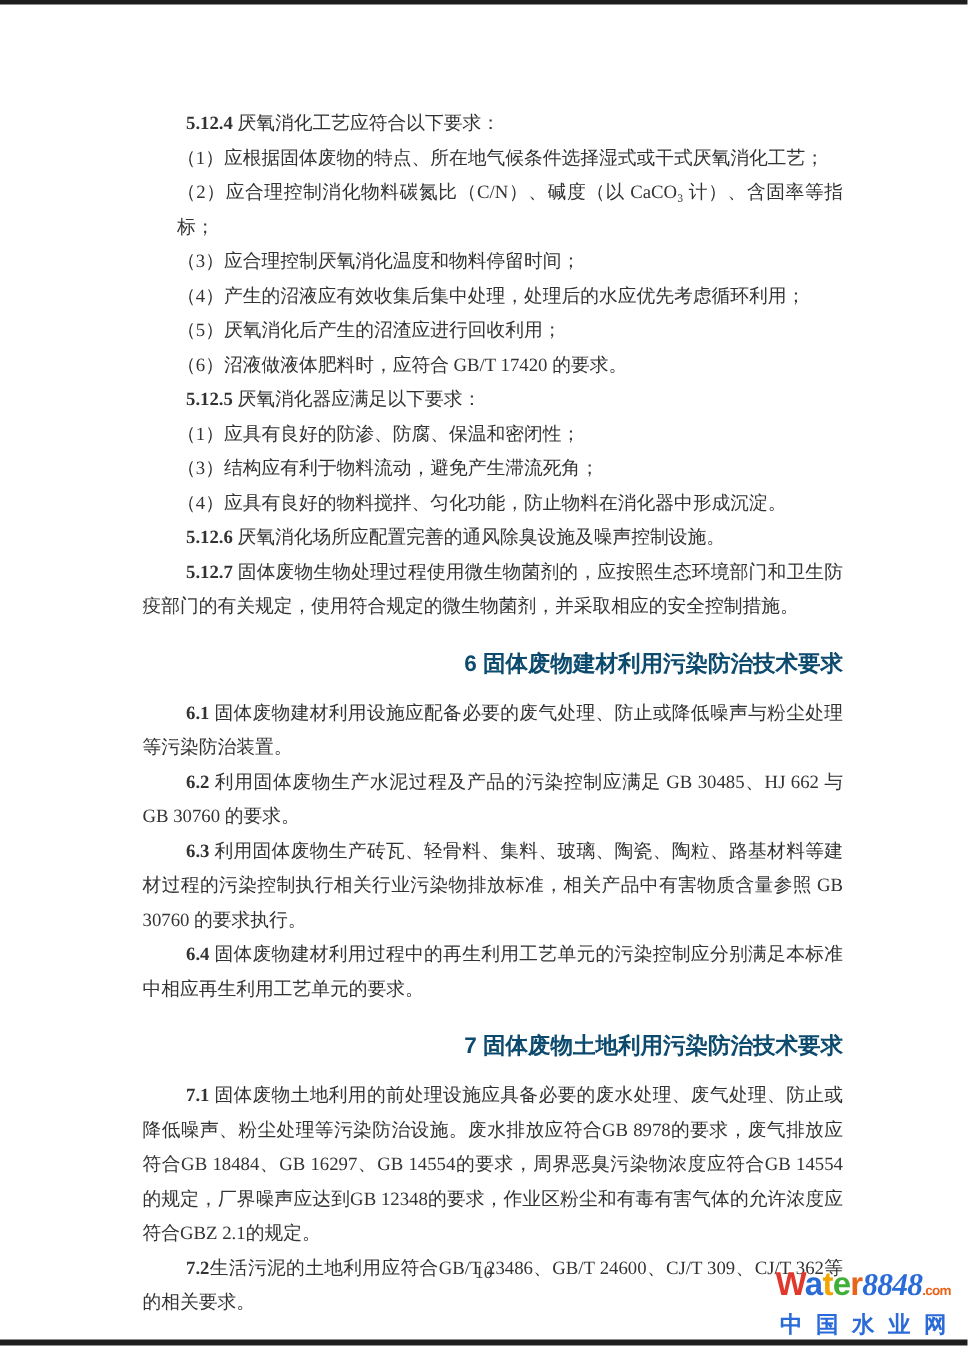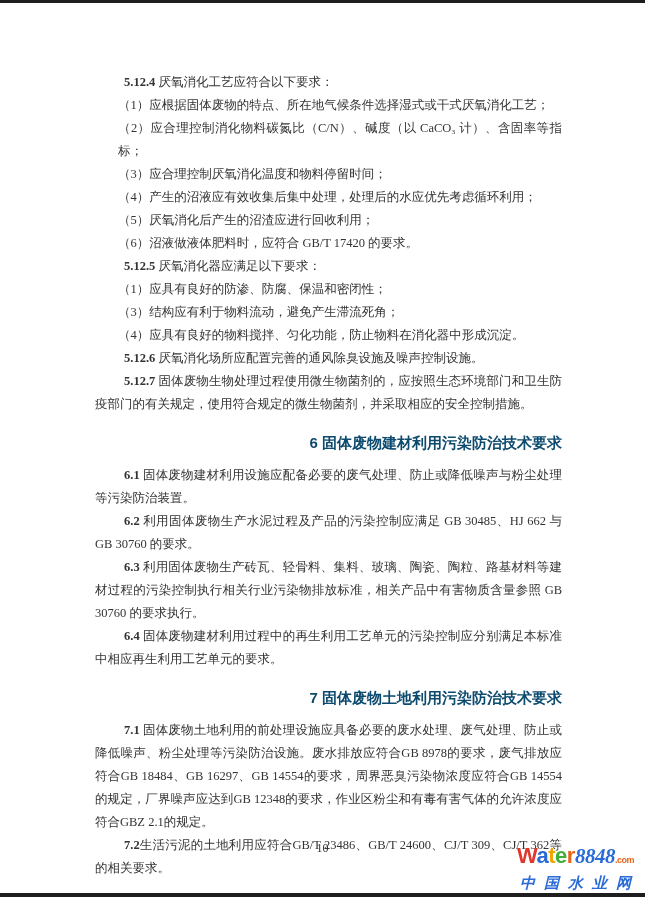--- a/index.html
+++ b/index.html
@@ -94,17 +94,17 @@
       <p class="clause"><b class="num">7.1</b> 固体废物土地利用的前处理设施应具备必要的废水处理、废气处理、防止或降低噪声、粉尘处理等污染防治设施。废水排放应符合GB 8978的要求，废气排放应符合GB 18484、GB 16297、GB 14554的要求，周界恶臭污染物浓度应符合GB 14554的规定，厂界噪声应达到GB 12348的要求，作业区粉尘和有毒有害气体的允许浓度应符合GBZ 2.1的规定。</p>
       <p class="clause"><b class="num">7.2</b>生活污泥的土地利用应符合GB/T 23486、GB/T 24600、CJ/T 309、CJ/T 362等的相关要求。</p>
     </div>
 
   <div class="page-number">10</div>
 
   <div class="logo">
     <div class="logo-top">
       <span id="logo-word"><span style="color: rgb(224, 56, 45);">W</span><span style="color: rgb(43, 107, 216);">a</span><span style="color: rgb(240, 165, 0);">t</span><span style="color: rgb(63, 175, 55);">e</span><span style="color: rgb(232, 100, 27);">r</span></span><span class="logo-num" id="logo-num" style="color: rgb(43, 107, 216);">8848</span><span class="logo-tld" id="logo-tld" style="color: rgb(232, 100, 27);">.com</span>
     </div>
-    <div class="logo-sub" id="logo-sub" style="color: rgb(43, 107, 216); font-style: italic;">中国水业网</div>
+    <div class="logo-sub" id="logo-sub" style="color: rgb(43, 107, 216);">中国水业网</div>
   </div>
 
   <div class="bottom-rule"></div>
 </div>
 
 </body></html>

